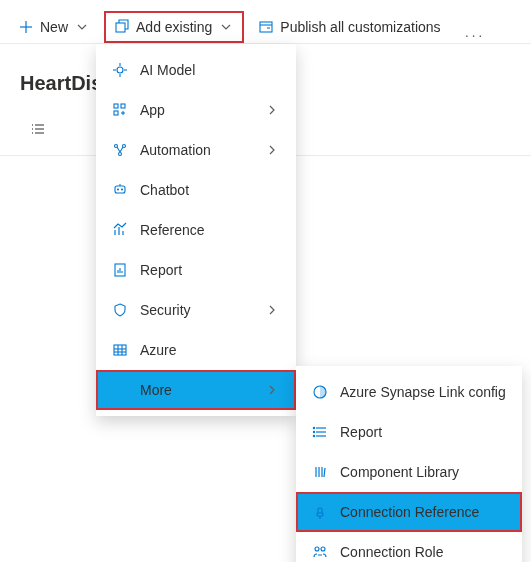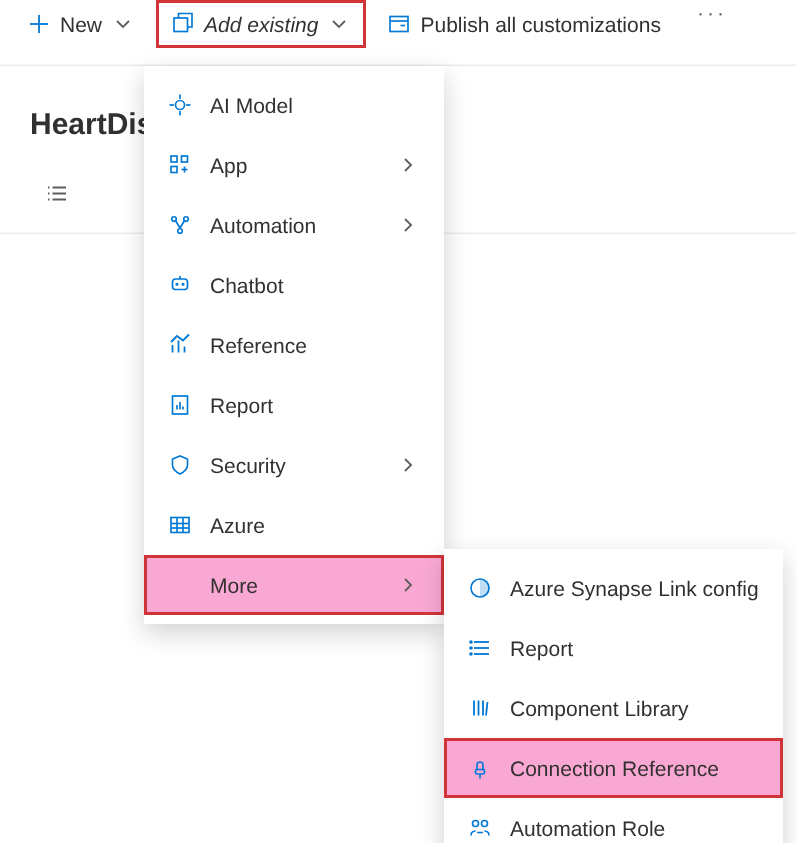--- a/index.html
+++ b/index.html
@@ -10,39 +10,38 @@
     font-size: 14px;
     color: #323130;
     background: #fff;
     width: 531px;
     height: 562px;
     overflow: hidden;
     position: relative;
   }
   .toolbar {
     display: flex;
-    align-items: flex-start;
+    align-items: flex-end;
     height: 44px;
     border-bottom: 1px solid #edebe9;
     padding: 0 8px;
     gap: 4px;
   }
   .tb-btn {
     display: flex;
     align-items: center;
     height: 32px;
     padding: 0 8px;
     gap: 6px;
     cursor: pointer;
     color: #323130;
     border: 2px solid transparent;
   }
   .tb-btn.highlight {
     border: 2px solid #d13438;
-    font-style: italic;
   }
   .icon {
     width: 16px;
     height: 16px;
     display: inline-flex;
     align-items: center;
     justify-content: center;
     flex-shrink: 0;
   }
   .icon svg { width: 16px; height: 16px; }
@@ -77,21 +76,21 @@
     height: 40px;
     padding: 0 14px;
     gap: 12px;
     cursor: pointer;
     position: relative;
     border: 2px solid transparent;
     justify-content: center;
   }
   .menu-item.highlight {
     border: 2px solid #d13438;
-    background: #f9a8d4;
+    background: #0ea5e9;
   }
   .menu-item .label { flex: 1; color: #323130; }
   .menu-item .submenu-caret {
     color: #605e5c;
   }
   .menu-icon { color: #0078d4; }
   .submenu {
     position: absolute;
     top: 366px;
     left: 296px;
@@ -326,15 +325,15 @@
     <span class="label">Connection Reference</span>
   </div>
   <div class="menu-item">
     <span class="icon menu-icon">
         <svg viewBox="0 0 16 16" stroke="currentColor" stroke-width="1.1" fill="none">
           <circle cx="5" cy="5" r="2"></circle>
           <circle cx="11" cy="5" r="2"></circle>
           <path d="M2 13 C2 10 5 10 5 10 M14 13 C14 10 11 10 11 10 M6 11 H10"></path>
         </svg>
       </span>
-    <span class="label">Automation Role</span>
+    <span class="label">Connection Role</span>
   </div>
 </div>
 
 </body></html>

